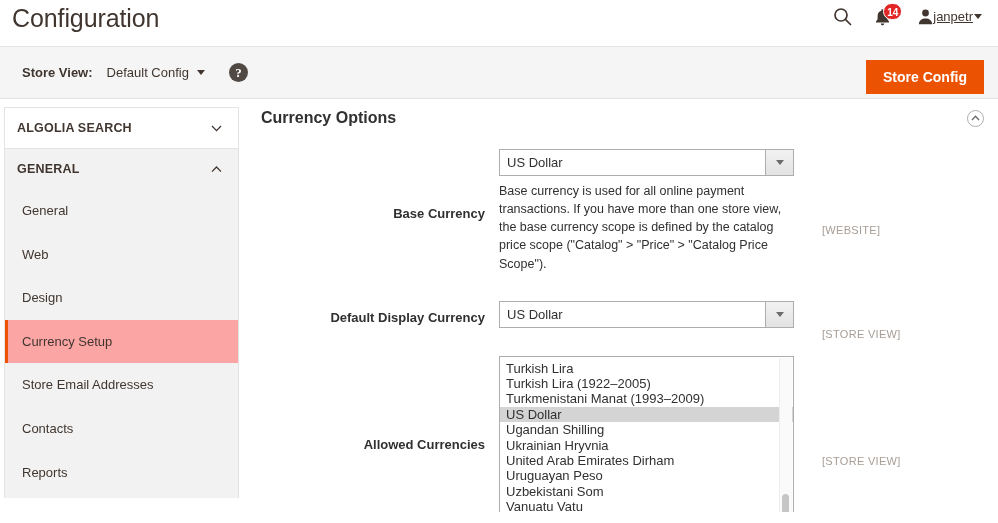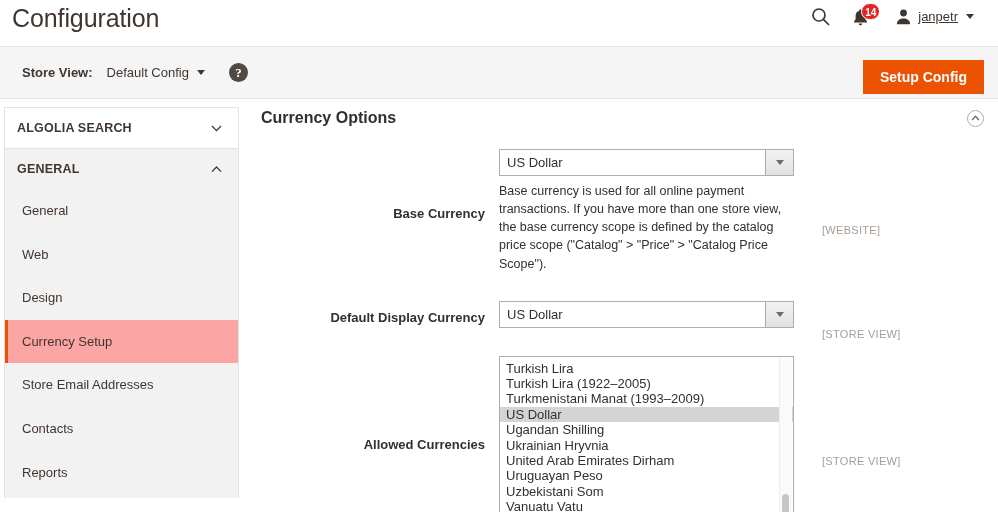--- a/index.html
+++ b/index.html
@@ -24,21 +24,21 @@
     position: absolute;
     left: 12px;
     top: 4px;
     font-size: 25px;
     font-weight: 400;
     color: #41362f;
     letter-spacing: -0.1px;
   }
   .header-tools {
     position: absolute;
-    right: 24px;
+    right: 16px;
     top: 6px;
     display: flex;
     align-items: center;
     gap: 22px;
     text-decoration: underline;
   }
   .search-icon { width: 19px; height: 19px; display: block; cursor: pointer; }
   .search-icon svg { display: block; }
 
   .notif-wrap {
@@ -61,21 +61,20 @@
     font-weight: bold;
     line-height: 17px;
     text-align: center;
     padding: 0 3px;
     border: 1.5px solid #fff;
   }
 
   .user-menu {
     display: flex;
     align-items: center;
-    gap: 7px;
     cursor: pointer;
     font-size: 13px;
     color: #41362f;
   }
   .avatar-icon { width: 15px; height: 16px; display: block; }
   .caret-down {
     width: 0; height: 0;
     border-left: 4px solid transparent;
     border-right: 4px solid transparent;
     border-top: 5px solid #41362f;
@@ -379,21 +378,21 @@
 <div class="storebar">
   <span class="storebar-label">Store View:</span>
 
   <span class="storebar-select">
     <span>Default Config</span>
     <span class="storebar-caret"></span>
   </span>
 
   <span class="help-icon">?</span>
 
-  <button class="save-btn">Setup Config</button>
+  <button class="save-btn">Store Config</button>
 </div>
 
 <div class="layout">
 
   <div class="sidebar">
 
     <div class="nav-section">
       <span>ALGOLIA SEARCH</span>
       <svg class="chev" viewBox="0 0 11 7">
         <polyline points="1,1 5.5,5.6 10,1" fill="none" stroke="#41362f" stroke-width="1.3"></polyline>

